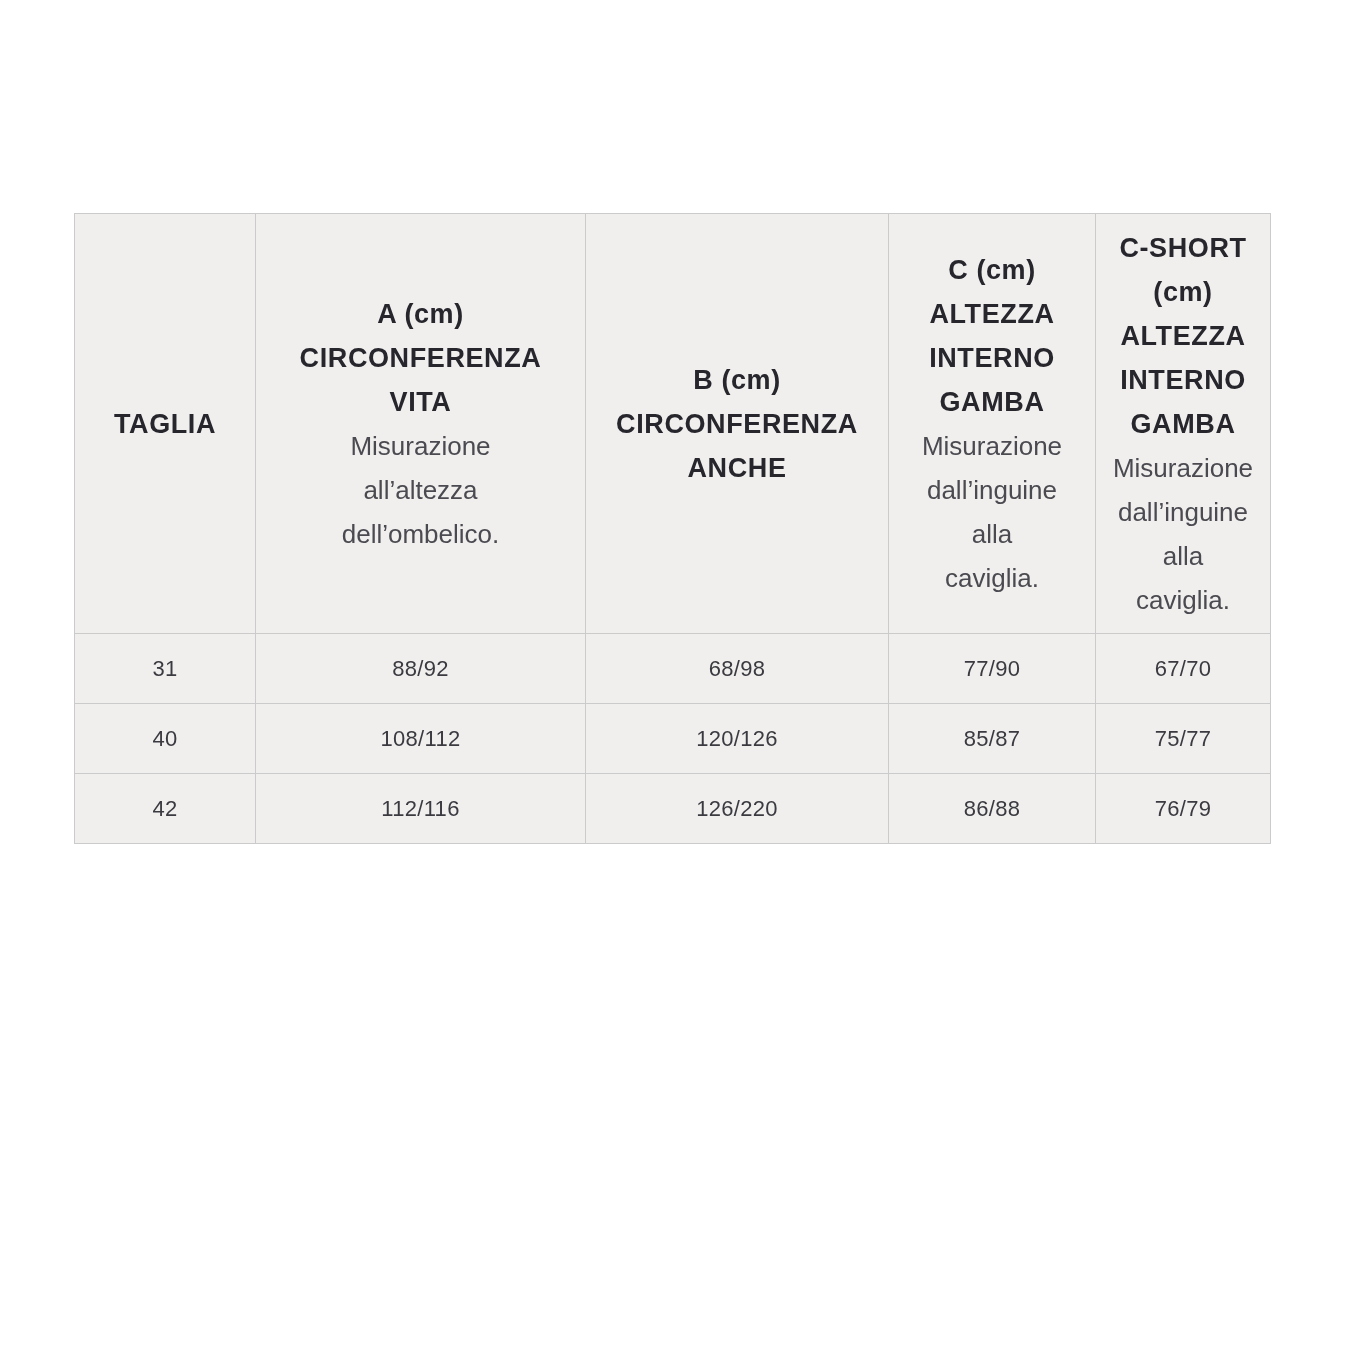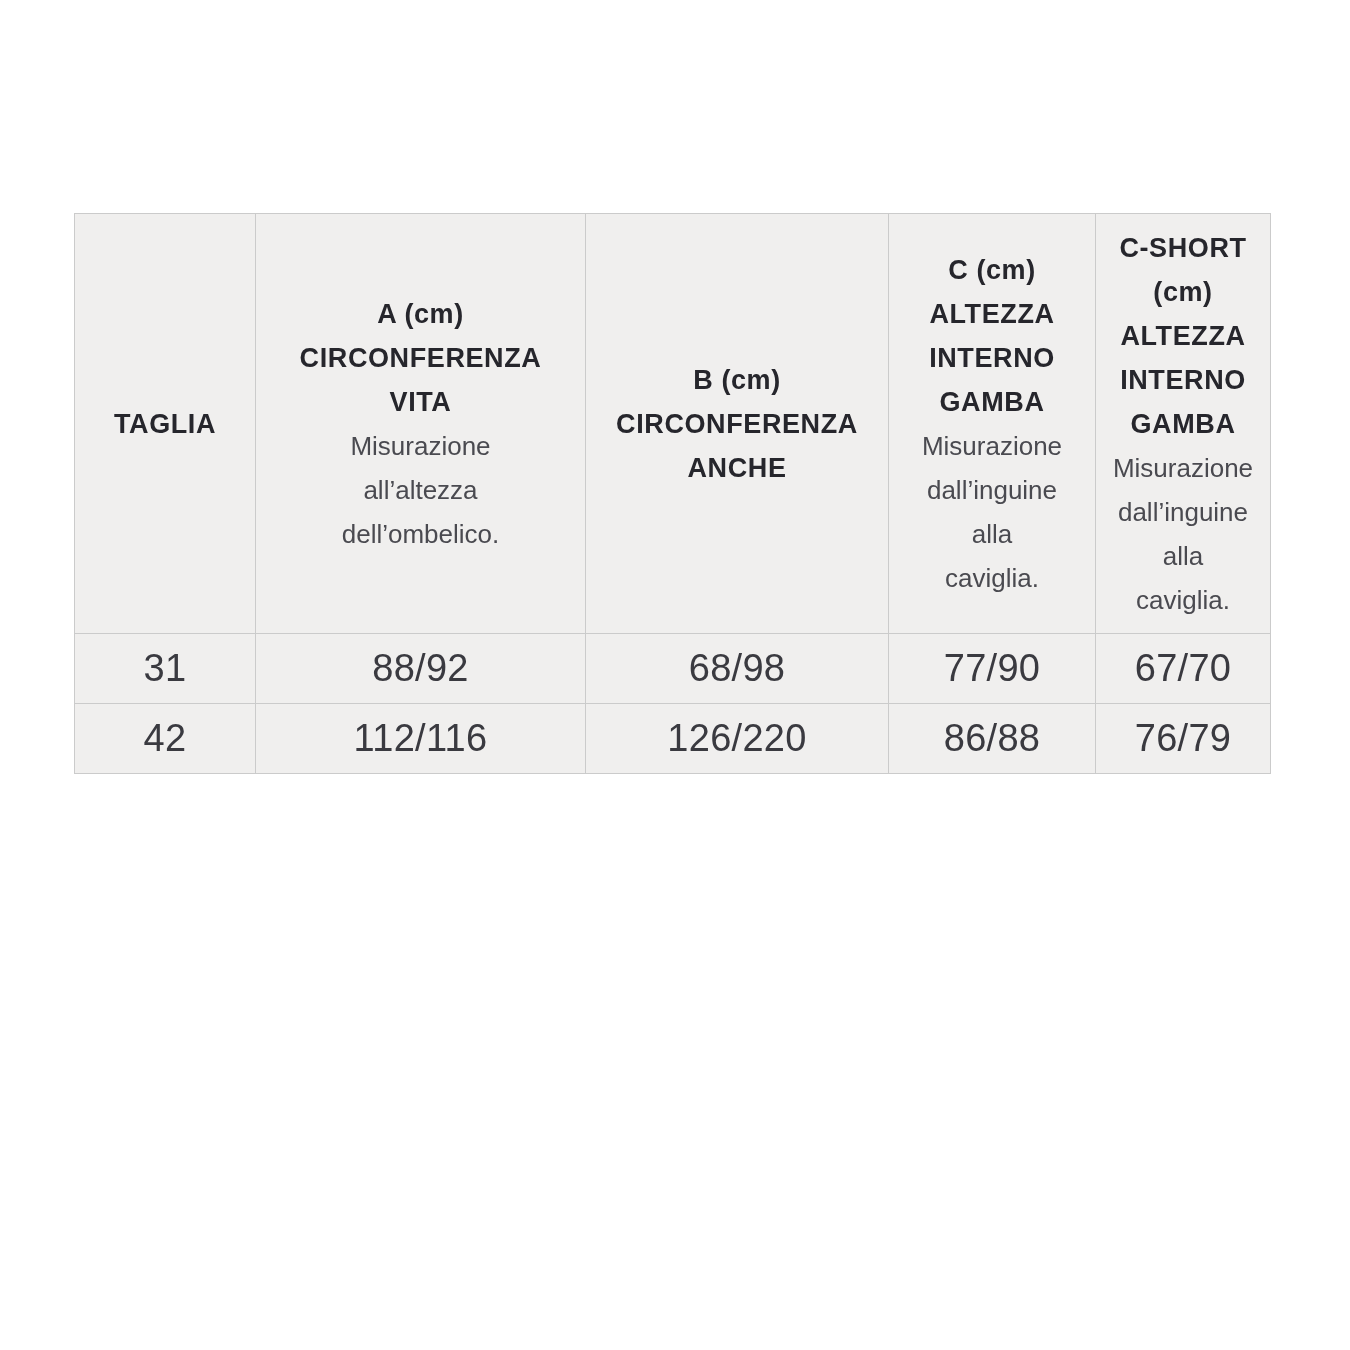--- a/index.html
+++ b/index.html
@@ -41,21 +41,21 @@
     letter-spacing:0.6px;
     color:var(--header-text);
   }
   .note div{
     font-weight:400;
     font-size:26px;
     line-height:44px;
     color:var(--note-text);
   }
   td.value{
-    font-size:38px;
+    font-size:22px;
     color:var(--value-text);
     letter-spacing:0.3px;
   }
 </style>
 </head>
 <body>
 
 <div class="chart-wrap">
   <table>
     <colgroup>
@@ -124,20 +124,27 @@
     </thead>
     <tbody>
       <tr>
         <td class="value">31</td>
         <td class="value">88/92</td>
         <td class="value">68/98</td>
         <td class="value">77/90</td>
         <td class="value">67/70</td>
       </tr>
       <tr>
+        <td class="value">40</td>
+        <td class="value">108/112</td>
+        <td class="value">120/126</td>
+        <td class="value">85/87</td>
+        <td class="value">75/77</td>
+      </tr>
+      <tr>
         <td class="value">42</td>
         <td class="value">112/116</td>
         <td class="value">126/220</td>
         <td class="value">86/88</td>
         <td class="value">76/79</td>
       </tr>
     </tbody>
   </table>
 </div>
 

